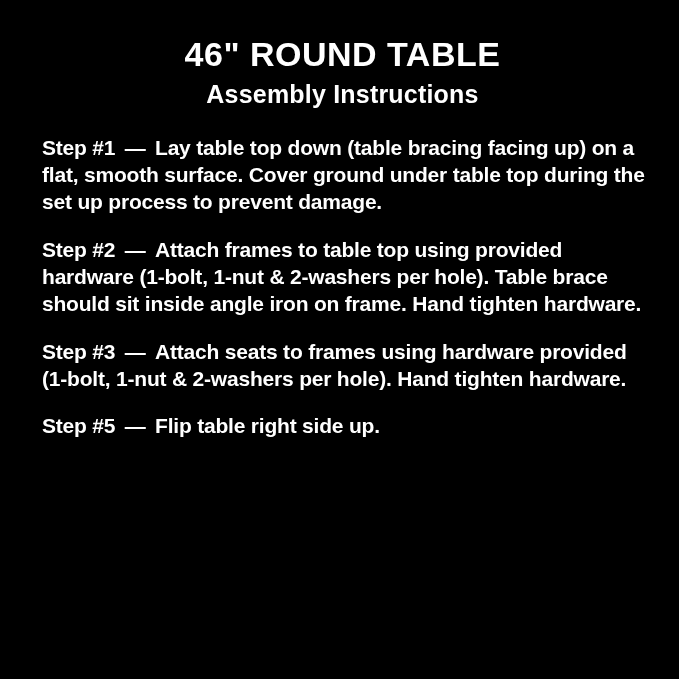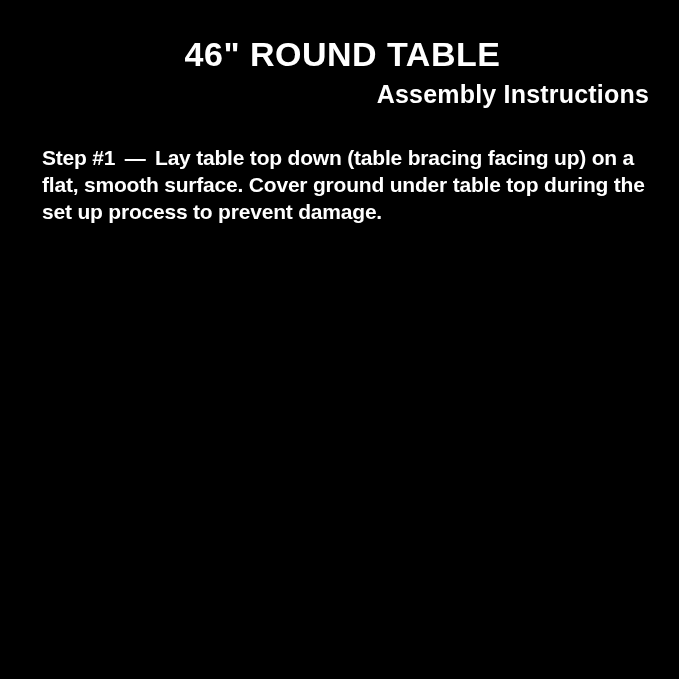--- a/index.html
+++ b/index.html
@@ -28,24 +28,23 @@
     font-size: 34px;
     letter-spacing: 0.5px;
     line-height: 1.1;
     margin: 0;
   }
   .subtitle {
     font-size: 25px;
     letter-spacing: 0.2px;
     line-height: 1.2;
     margin: 6px 0 0 0;
-    text-align: right;
   }
   .steps {
-    margin-top: 36px;
+    margin-top: 26px;
   }
   .step {
     font-size: 21px;
     line-height: 1.28;
     letter-spacing: -0.2px;
     margin: 0 0 21px 0;
     text-align: left;
   }
   .sep {
     margin: 0 0.45em;
@@ -56,18 +55,21 @@
 
 <div class="poster">
   <div class="header">
     <h1 class="title">46" ROUND TABLE</h1>
     <h2 class="subtitle">Assembly Instructions</h2>
   </div>
 
   <div class="steps">
     <p class="step"><span>Step #1</span><span class="sep">—</span><span>Lay table top down (table bracing facing up) on a flat, smooth surface. Cover ground under table top during the set up process to prevent damage.</span></p>
 
+    <p class="step"><span>Step #2</span><span class="sep">—</span><span>Attach frames to table top using provided hardware (1-bolt, 1-nut &amp; 2-washers per hole). Table brace should sit inside angle iron on frame. Hand tighten hardware.</span></p>
+
+    <p class="step"><span>Step #3</span><span class="sep">—</span><span>Attach seats to frames using hardware provided (1-bolt, 1-nut &amp; 2-washers per hole). Hand tighten hardware.</span></p>
 
 
-
+    <p class="step"><span>Step #5</span><span class="sep">—</span><span>Flip table right side up.</span></p>
 
   </div>
 </div>
 
 </body></html>

